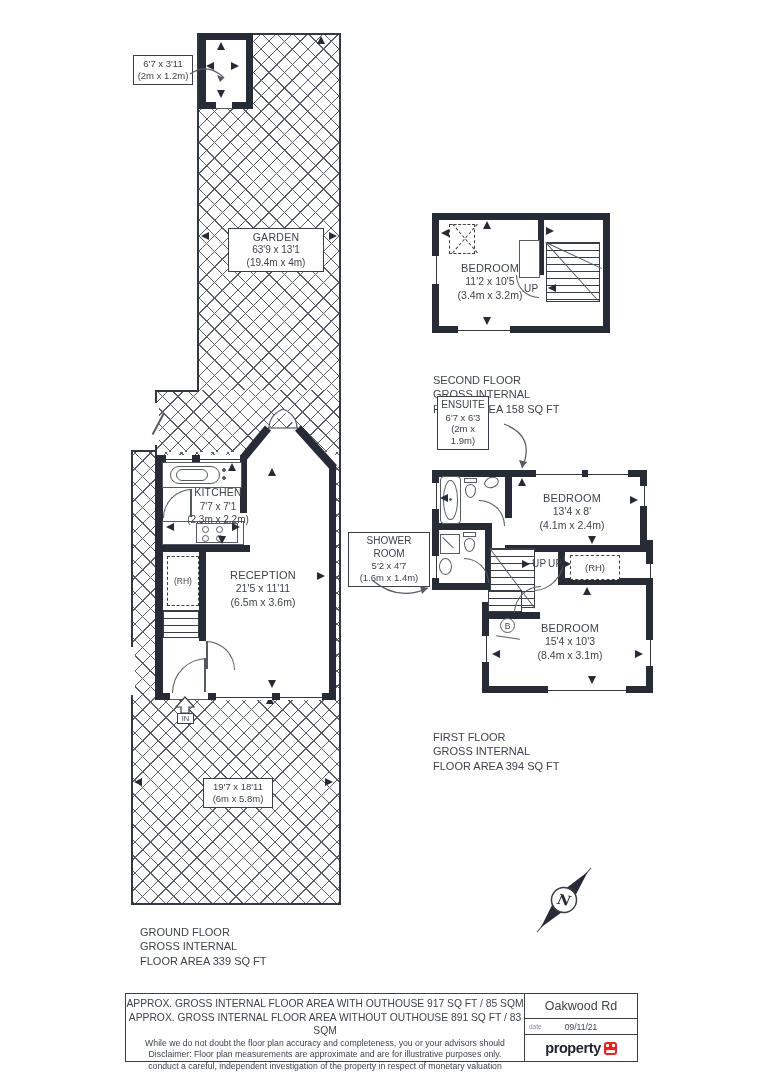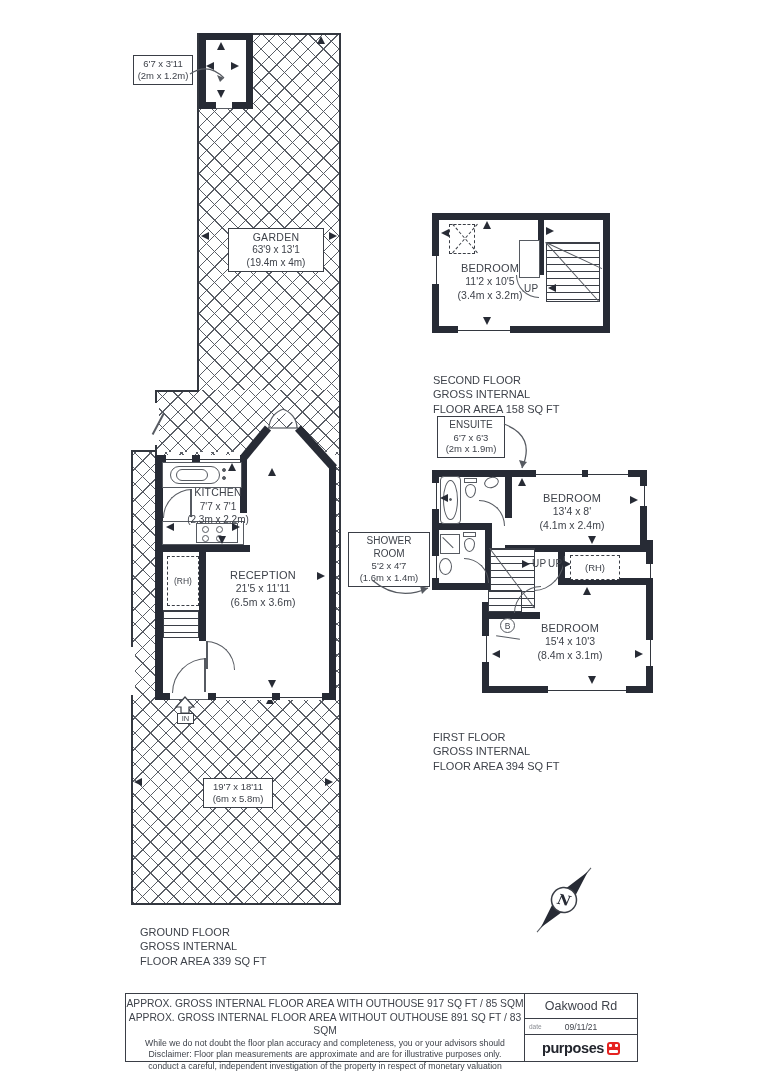--- a/index.html
+++ b/index.html
@@ -304,21 +304,21 @@
 
   <i class="tri up" style="left:518px;top:478px"></i>
   <i class="tri right" style="left:630px;top:496px"></i>
   <i class="tri down" style="left:588px;top:536px"></i>
   <i class="tri up" style="left:583px;top:587px"></i>
   <i class="tri right" style="left:635px;top:650px"></i>
   <i class="tri down" style="left:588px;top:676px"></i>
   <i class="tri left" style="left:492px;top:650px"></i>
   <i class="tri left" style="left:440px;top:494px"></i>
 
-  <div class="lblbox" style="left:437px;top:416px;width:68px">
+  <div class="lblbox" style="left:437px;top:396px;width:52px">
     <span style="display:block;font-size:10px">ENSUITE</span>
     <span style="display:block;font-size:9.5px">6'7 x 6'3</span>
     <span style="display:block;font-size:9.5px">(2m x 1.9m)</span>
   </div>
   <svg class="abs" style="left:500px;top:420px" width="40" height="58">
     <path d="M4,4 Q36,16 22,48" fill="none" stroke="#565a61" stroke-width="1.3"></path>
     <polygon points="22,48 19,40 27,42" fill="#565a61"></polygon>
   </svg>
 
   <div class="lblbox" style="left:348px;top:532px;width:82px">
@@ -354,21 +354,21 @@
       <div class="f-disc">Disclaimer: Floor plan measurements are approximate and are for illustrative purposes only.</div>
       <div class="f-disc">conduct a careful, independent investigation of the property in respect of monetary valuation</div>
     </div>
     <div class="f-right">
       <div class="f-addr">Oakwood Rd</div>
       <div class="f-date">
         <span class="f-datelbl">date</span>
         <span>09/11/21</span>
       </div>
       <div class="f-logo">
-        <span>purposes</span>
+        <span>property</span>
         <span class="logo-sq">
           <b style="left:2px;top:2px;width:3px;height:3px"></b>
           <b style="left:8px;top:2px;width:3px;height:3px"></b>
           <b style="left:2px;top:8px;width:9px;height:3px"></b>
         </span>
       </div>
     </div>
   </div>
 
 </div>

